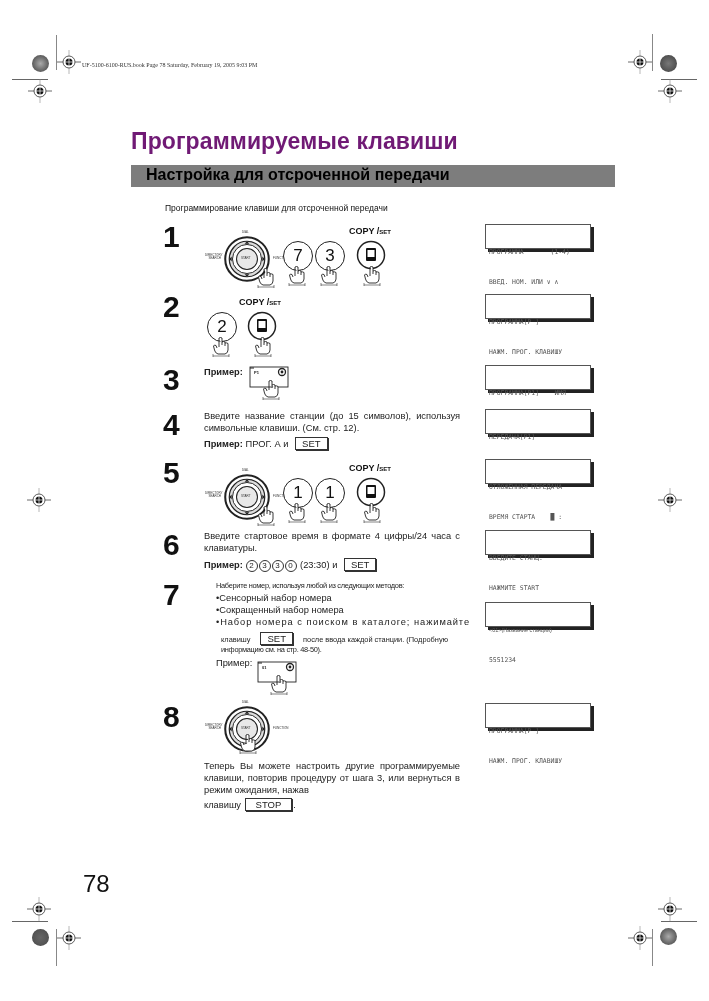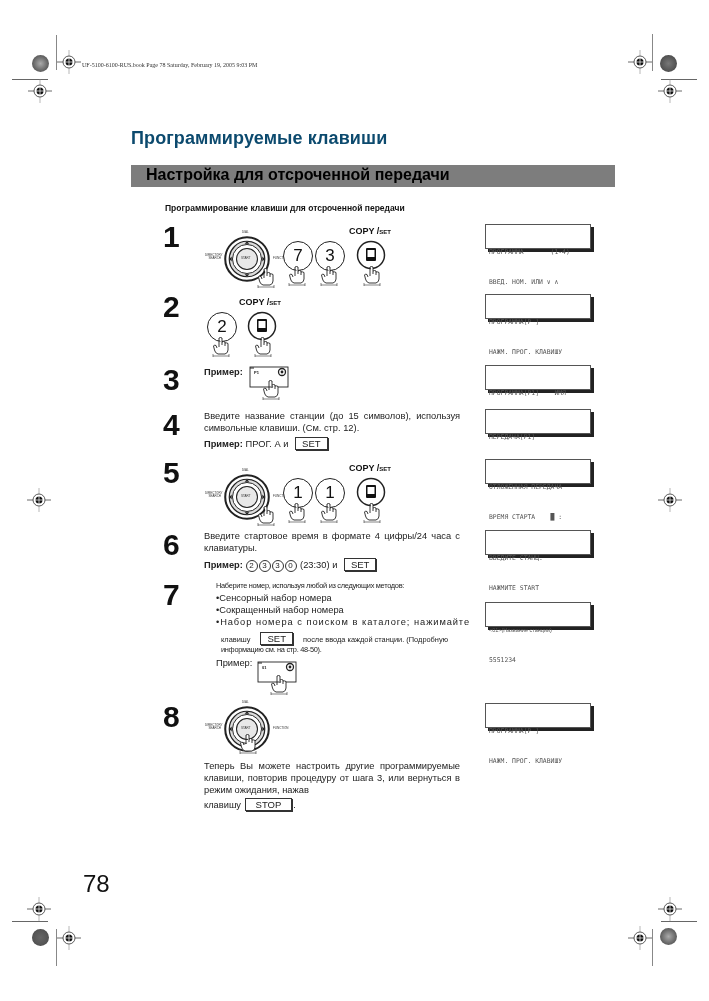--- a/index.html
+++ b/index.html
@@ -1,22 +1,22 @@
 <!DOCTYPE html>
 <html><head>
 <meta charset="utf-8">
 <style>
   html,body{margin:0;padding:0;background:#fff;}
   body{width:709px;height:1001px;position:relative;overflow:hidden;font-family:"Liberation Sans",sans-serif;color:#111;}
   .abs{position:absolute;}
   .header-line{left:82px;top:62px;font-family:"Liberation Serif",serif;font-size:6px;color:#333;white-space:nowrap;}
-  .section-title{left:131px;top:128px;font-size:18px;font-weight:bold;color:#0c4a6e;letter-spacing:0.1px;}
+  .section-title{left:131px;top:128px;font-size:23px;font-weight:bold;color:#701a75;letter-spacing:0.1px;}
   .title-bar{left:131px;top:165px;width:484px;height:22px;background:#7d7d7d;}
   .title-bar span{position:absolute;left:15px;top:1px;font-size:16px;font-weight:bold;color:#000000;white-space:nowrap;}
-  .subtitle{left:165px;top:203px;font-size:8.5px;font-weight:bold;white-space:nowrap;}
+  .subtitle{left:165px;top:203px;font-size:8.5px;font-weight:normal;white-space:nowrap;}
   .step-num{font-size:30px;font-weight:bold;line-height:30px;left:163px;}
   .lcd{left:485px;width:106px;height:25px;border:1px solid #555;box-shadow:3px 3px 0 #222;background:#fff;font-family:"DejaVu Sans Mono",monospace;font-size:6.4px;color:#555;padding:2px 3px;box-sizing:border-box;line-height:10px;white-space:pre;}
   .lcd div{white-space:pre;}
   .txt{font-size:9.3px;line-height:12px;color:#222;}
   .txt-small{font-size:7.4px;line-height:12px;color:#222;}
   .keybox{display:inline-block;border:1px solid #333;box-shadow:1px 1px 0 #333;padding:0 6px;font-size:9.5px;line-height:11px;margin:0 4px;}
   .bold{font-weight:bold;}
   .circled{display:inline-block;width:10px;height:10px;border:1px solid #333;border-radius:50%;font-size:8px;line-height:10px;text-align:center;margin-right:1px;}
   .copyset{font-size:9px;font-weight:bold;white-space:nowrap;}
   .copyset small{font-size:6px;}

